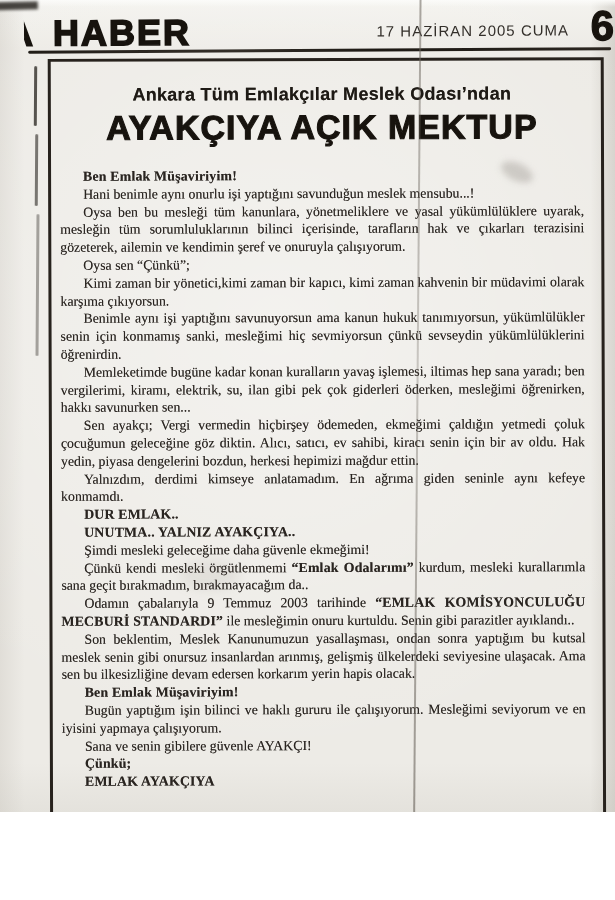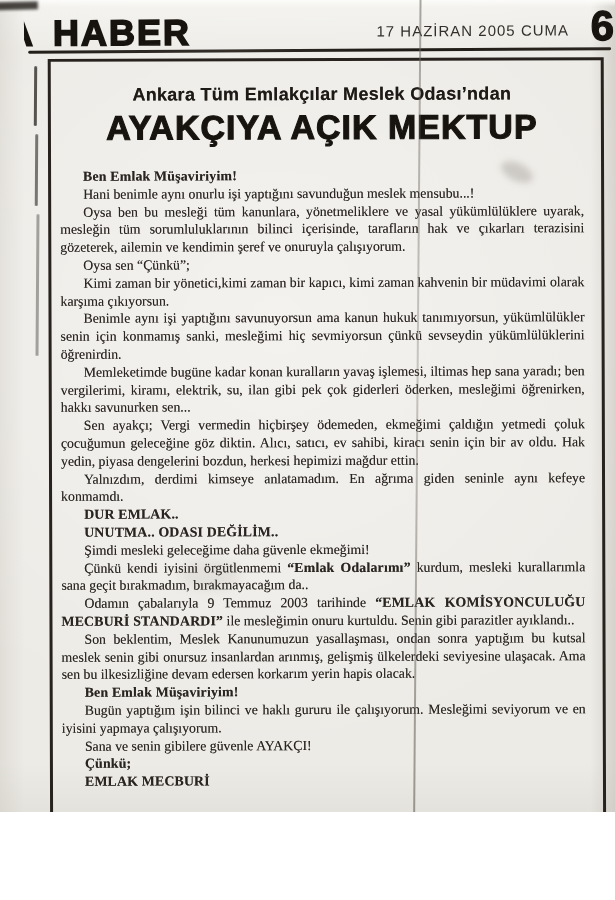--- a/index.html
+++ b/index.html
@@ -133,30 +133,30 @@
         <p><b>Ben Emlak Müşaviriyim!</b></p>
         <p><span>Hani benimle aynı onurlu işi yaptığını savunduğun meslek mensubu...!</span></p>
         <p><span>Oysa ben bu mesleği tüm kanunlara, yönetmeliklere ve yasal yükümlülüklere uyarak, mesleğin tüm sorumluluklarının bilinci içerisinde, tarafların hak ve çıkarları terazisini gözeterek, ailemin ve kendimin şeref ve onuruyla çalışıyorum.</span></p>
         <p><span>Oysa sen “Çünkü”;</span></p>
         <p><span>Kimi zaman bir yönetici,kimi zaman bir kapıcı, kimi zaman kahvenin bir müdavimi olarak karşıma çıkıyorsun.</span></p>
         <p><span>Benimle aynı işi yaptığını savunuyorsun ama kanun hukuk tanımıyorsun, yükümlülükler senin için konmamış sanki, mesleğimi hiç sevmiyorsun çünkü sevseydin yükümlülüklerini öğrenirdin.</span></p>
         <p><span>Memleketimde bugüne kadar konan kuralların yavaş işlemesi, iltimas hep sana yaradı; ben vergilerimi, kiramı, elektrik, su, ilan gibi pek çok giderleri öderken, mesleğimi öğrenirken, hakkı savunurken sen...</span></p>
         <p><span>Sen ayakçı; Vergi vermedin hiçbirşey ödemeden, ekmeğimi çaldığın yetmedi çoluk çocuğumun geleceğine göz diktin. Alıcı, satıcı, ev sahibi, kiracı senin için bir av oldu. Hak yedin, piyasa dengelerini bozdun, herkesi hepimizi mağdur ettin.</span></p>
         <p><span>Yalnızdım, derdimi kimseye anlatamadım. En ağrıma giden seninle aynı kefeye konmamdı.</span></p>
         <p><b>DUR EMLAK..</b></p>
-        <p><b>UNUTMA.. ODASI DEĞİLİM..</b></p>
+        <p><b>UNUTMA.. YALNIZ AYAKÇIYA..</b></p>
         <p><span>Şimdi mesleki geleceğime daha güvenle ekmeğimi!</span></p>
-        <p><span>Çünkü kendi iyisini örgütlenmemi </span><b>“Emlak Odalarımı”</b><span> kurdum, mesleki kurallarımla sana geçit bırakmadım, bırakmayacağım da..</span></p>
+        <p><span>Çünkü kendi mesleki örgütlenmemi </span><b>“Emlak Odalarımı”</b><span> kurdum, mesleki kurallarımla sana geçit bırakmadım, bırakmayacağım da..</span></p>
         <p><span>Odamın çabalarıyla 9 Temmuz 2003 tarihinde </span><b>“EMLAK KOMİSYONCULUĞU MECBURİ STANDARDI”</b><span> ile mesleğimin onuru kurtuldu. Senin gibi parazitler ayıklandı..</span></p>
         <p><span>Son beklentim, Meslek Kanunumuzun yasallaşması, ondan sonra yaptığım bu kutsal meslek senin gibi onursuz insanlardan arınmış, gelişmiş ülkelerdeki seviyesine ulaşacak. Ama sen bu ilkesizliğine devam edersen korkarım yerin hapis olacak.</span></p>
         <p><b>Ben Emlak Müşaviriyim!</b></p>
         <p><span>Bugün yaptığım işin bilinci ve haklı gururu ile çalışıyorum. Mesleğimi seviyorum ve en iyisini yapmaya çalışıyorum.</span></p>
         <p><span>Sana ve senin gibilere güvenle AYAKÇI!</span></p>
         <p><b>Çünkü;</b></p>
-        <p><b>EMLAK MECBURİ</b></p>
+        <p><b>EMLAK AYAKÇIYA</b></p>
       </div>
 
     <div class="signature">
       <div class="sig-line1">ANKARA TÜM EMLAKÇILAR</div>
       <div class="sig-line2">MESLEK ODASI</div>
     </div>
 
     <div class="fade-bottom"></div>
     <div class="fade-left"></div>
   </div>

